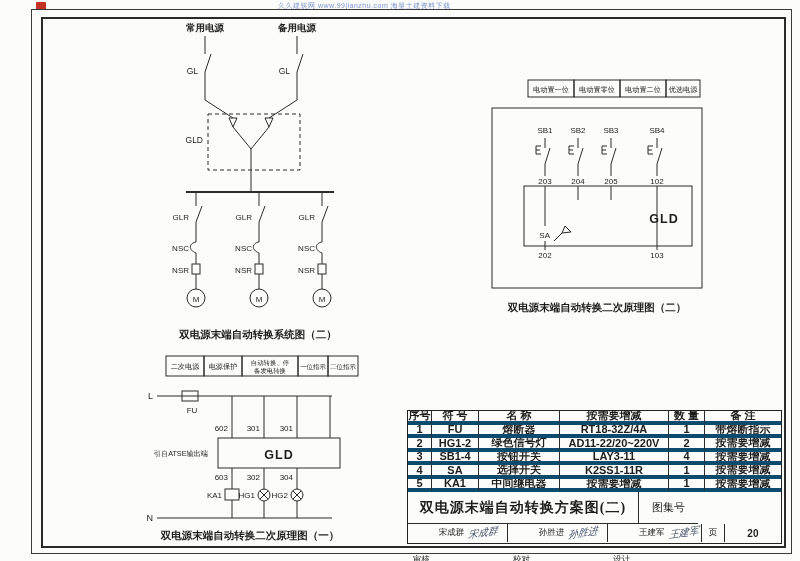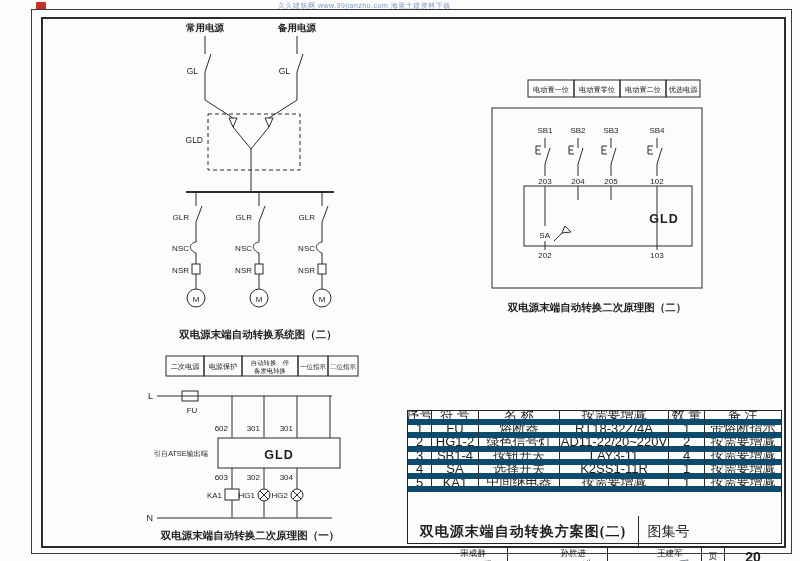--- a/index.html
+++ b/index.html
@@ -18,32 +18,32 @@
   .ln{stroke:#2b2b2b;fill:none;stroke-width:1;}
   .ln2{stroke:#2b2b2b;fill:none;stroke-width:1.8;}
   .box{stroke:#2b2b2b;fill:none;stroke-width:1;}
   .boxw{stroke:#2b2b2b;fill:#fcfcfa;stroke-width:1;}
   .t7{font-size:7.2px;} .t65{font-size:6.4px;} .t8{font-size:8px;} .t85{font-size:8.5px;}
   .t9{font-size:9px;} .t95b{font-size:9.5px;font-weight:bold;}
   .t10b{font-size:10.5px;font-weight:bold;} .t12b{font-size:12.5px;font-weight:bold;letter-spacing:1px;}
   
   .right-block{left:407px;top:410px;width:375px;height:134px;border:1.6px solid #222;box-sizing:border-box;background:#fcfcfa;}
   .ptable{display:grid;grid-template-columns:24px 47px 81px 109px 36px 1fr;height:81px;}
-  .ptable>div{border-right:1px solid #2b2b2b;border-bottom:6px solid #0c4a6e;display:flex;align-items:center;justify-content:center;font-size:13px;white-space:nowrap;overflow:hidden;}
+  .ptable>div{border-right:1px solid #2b2b2b;border-bottom:4px solid #0c4a6e;display:flex;align-items:center;justify-content:center;font-size:11px;white-space:nowrap;overflow:hidden;font-weight:bold;}
   .ptable>div:nth-child(6n){border-right:none;}
-  .tb-main{display:grid;grid-template-columns:231px 59px 1fr;height:32px;margin-top:24px;}
+  .tb-main{display:grid;grid-template-columns:231px 59px 1fr;height:32px;}
   .tb-main>div{border-right:1px solid #2b2b2b;border-bottom:1px solid #2b2b2b;display:flex;align-items:center;justify-content:center;}
   .tb-main>div:last-child{border-right:none;}
   .tb-title{font-size:14px;font-weight:bold;letter-spacing:1px;font-family:"Liberation Serif",serif;}
-  .tb-atlas-label{font-size:14px;}
+  .tb-atlas-label{font-size:11px;}
   .tb-atlas-no{font-size:13px;font-weight:bold;letter-spacing:1px;}
   .tb-bottom{display:flex;height:18.4px;}
   .tb-bottom>div{border-right:1px solid #2b2b2b;display:flex;align-items:center;justify-content:center;font-size:8.5px;white-space:nowrap;overflow:visible;}
   .tb-bottom>div:last-child{border-right:none;}
-  .cellL{justify-content:flex-start !important;padding-left:3px;flex-direction:column;}
+  .cellL{justify-content:flex-start !important;padding-left:3px;}
   .sig{display:inline-block;font-style:italic;transform:rotate(-8deg) skewX(-12deg);color:#32415c;
        font-size:10px;margin-left:4px;font-family:"Liberation Serif",serif;opacity:.9;}
   .w28{width:28px;margin-top:36px;} .w72{width:72px;} .w65{width:65px;} .w23{width:23px;} .w59{width:59px;}
 </style>
 </head>
 <body>
 
 <div class="sheet">
 
   <div class="abs watermark">久久建筑网 www.99jianzhu.com 海量土建资料下载</div>
@@ -248,17 +248,17 @@
       <div class="w72 cellL">
         <span>孙胜进</span>
         <span class="sig">孙胜进</span>
       </div>
       <div class="w28">设计</div>
       <div class="w65 cellL">
         <span>王建军</span>
         <span class="sig">王建军</span>
       </div>
       <div class="w23">页</div>
-      <div class="w59" style="font-weight:bold;font-size:14px;">20</div>
+      <div class="w59" style="font-weight:bold;font-size:10px;">20</div>
     </div>
   </div>
 
 </div>
 
 </body></html>

